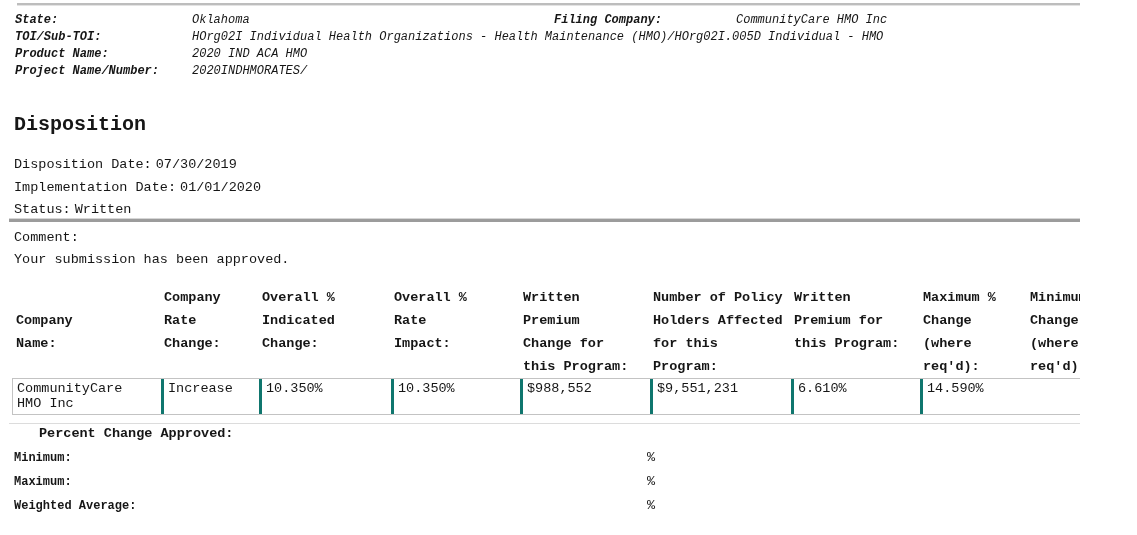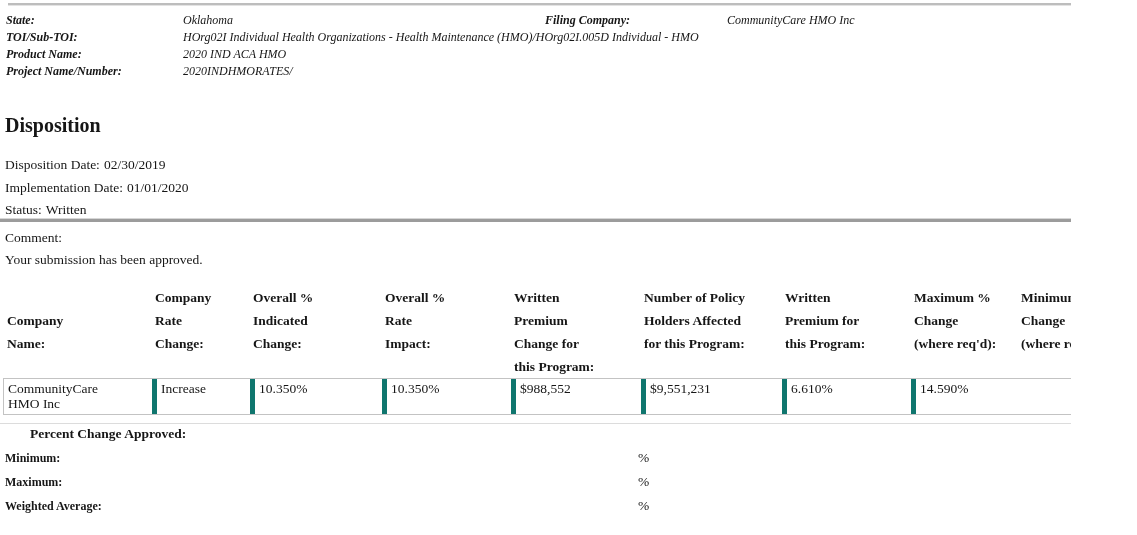--- a/index.html
+++ b/index.html
@@ -1,19 +1,20 @@
 <!DOCTYPE html>
 <html><head>
 <meta charset="utf-8">
 <style>
   html,body { margin:0; padding:0; background:#fff; }
   .page {
     position:relative; width:1071px; height:535px; background:#ffffff;
-    font-family:Liberation Serif, serif; color:#161616;
+    font-family:Liberation Mono, monospace; color:#161616;
     overflow:hidden;
+    margin-left:9px;
   }
   .abs { position:absolute; }
   .rule { position:absolute; }
   .top-rule { left:8px; top:3px; width:1080px; height:2px; background:#bdbdbd; border-bottom:1px solid #e3e3e3; }
   .status-rule { left:0; top:218px; width:1131px; height:3px; background:#9c9c9c; border-top:1px solid #d6d6d6; }
   .sub-rule { left:0; top:423px; width:1137px; height:1px; background:#dcdcdc; }
 
   .fh { font-size:12px; font-style:italic; line-height:13px; white-space:nowrap; }
   .fh b, .fh.lbl { font-weight:bold; }
 
@@ -29,21 +30,21 @@
   }
   .hdr-grid { top:286px; }
   .th {
     font-weight:bold; font-size:13.5px; line-height:23px;
     padding:0 4px; white-space:pre-line;
   }
   .th-first { padding-top:23px; }
   .row-grid { top:378px; border:1px solid #c3c3c3; }
   .td {
     font-size:13.5px; line-height:14.5px; padding:3px 4px;
-    height:29px; border-left:5px solid #0f766e; overflow:hidden;
+    height:29px; border-left:3px solid #0f766e; overflow:hidden;
   }
   .td:first-child { border-left:none; }
   .td .wrap-narrow { display:block; max-width:118px; }
 
   .pc-heading { font-size:13.5px; font-weight:bold; line-height:16px; white-space:nowrap;padding-left:25px; }
   .pc-label { font-size:12px; font-weight:bold; line-height:16px; white-space:nowrap; }
   .pc-unit { font-size:13.5px; line-height:16px; }
 </style>
 </head>
 <body>
@@ -62,21 +63,21 @@
 
   <span class="abs fh lbl" style="left:6px; top:48px;">Product Name:</span>
   <span class="abs fh" style="left:183px; top:48px;">2020 IND ACA HMO</span>
 
   <span class="abs fh lbl" style="left:6px; top:65px;">Project Name/Number:</span>
   <span class="abs fh" style="left:183px; top:65px;">2020INDHMORATES/</span>
 
   <div class="abs title" style="left:5px; top:113px;text-align:right;">Disposition</div>
 
   <div class="abs body-line" style="left:5px; top:157px;">
-    <span>Disposition Date:</span><span class="val">02/30/2019</span>
+    <span>Disposition Date:</span><span class="val">07/30/2019</span>
   </div>
   <div class="abs body-line" style="left:5px; top:180px;">
     <span>Implementation Date:</span><span class="val">01/01/2020</span>
   </div>
   <div class="abs body-line" style="left:5px; top:202px;">
     <span>Status:</span><span class="val">Written</span>
   </div>
 
   <div class="rule status-rule"></div>
 

